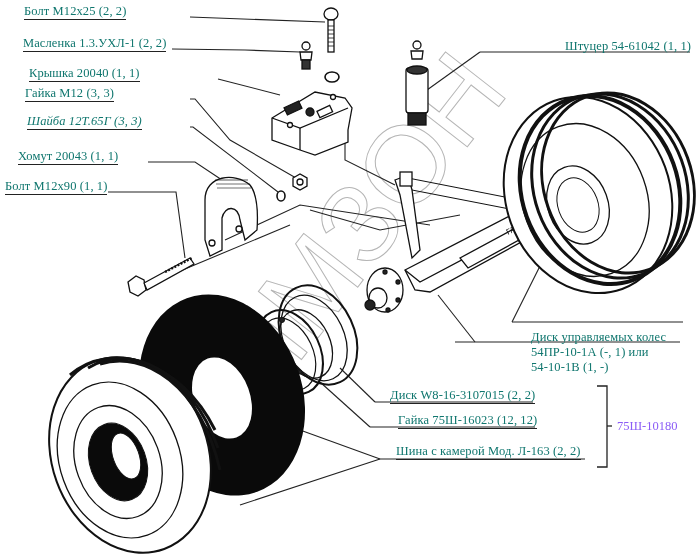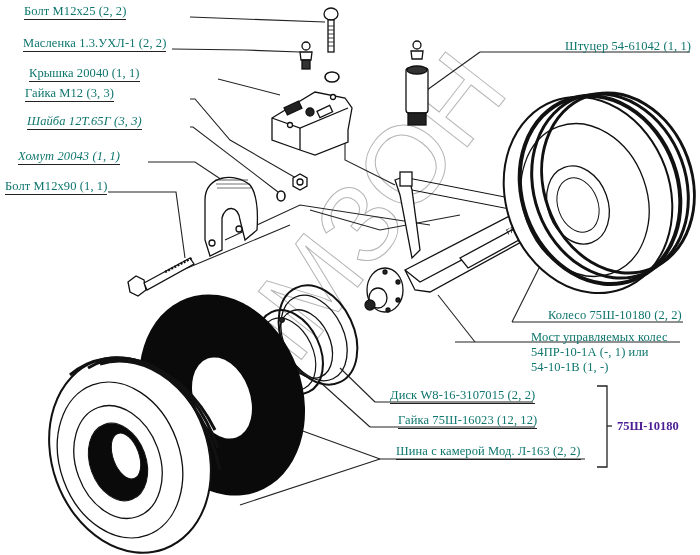--- a/index.html
+++ b/index.html
@@ -2,21 +2,21 @@
 <html><head>
 <meta charset="utf-8">
 <style>
   html, body { margin: 0; padding: 0; background: #ffffff; }
   body { width: 700px; height: 555px; position: relative; overflow: hidden;
          font-family: "Liberation Serif", serif; color: #111; }
   #stage { position: absolute; left: 0; top: 0; width: 700px; height: 555px; }
   .lbl { position: absolute; font-size: 12.5px; line-height: 14px; white-space: nowrap;
          color: #0f766e; letter-spacing: 0.1px; }
   .lbl.u { border-bottom: 1.4px solid #222; padding-bottom: 1px; }
-  .group-code { position: absolute; font-size: 12.5px; color: #4c1d95; font-weight: bold; }
+  .group-code { position: absolute; font-size: 12.5px; color: #8b5cf6; }
   svg text { font-family: "Liberation Sans", sans-serif; }
 </style>
 </head>
 <body>
 
 <div id="stage">
 <svg width="700" height="555" viewBox="0 0 700 555">
 
   <g fill="none" stroke="#a8a8a8" stroke-width="1">
     <text x="0" y="0" font-size="110" fill="none" stroke="#b5b5b5" stroke-width="1" transform="translate(215,470) rotate(-52)">СИМЗОН</text>
@@ -168,24 +168,23 @@
     <ellipse cx="126" cy="456" rx="13" ry="24" transform="rotate(-20 126 456)" fill="#fff" stroke-width="1"></ellipse>
   </g>
 </svg>
 
 
 <div class="lbl u" style="left:24px;top:4px;">Болт М12х25 (2, 2)</div>
 <div class="lbl u" style="left:23px;top:36px;">Масленка 1.3.УХЛ-1 (2, 2)</div>
 <div class="lbl u" style="left:29px;top:66px;">Крышка 20040 (1, 1)</div>
 <div class="lbl u" style="left:25px;top:86px;">Гайка М12 (3, 3)</div>
 <div class="lbl u" style="left:27px;top:114px;font-style:italic;">Шайба 12Т.65Г (3, 3)</div>
-<div class="lbl u" style="left:18px;top:149px;font-style:italic;">Хомут 20043 (1, 1)</div>
+<div class="lbl u" style="left:18px;top:149px;">Хомут 20043 (1, 1)</div>
 <div class="lbl u" style="left:5px;top:179px;">Болт М12х90 (1, 1)</div>
 <div class="lbl" style="left:565px;top:39px;">Штуцер 54-61042 (1, 1)</div>
-<div class="lbl" style="left:548px;top:308px;">Колесо 75Ш-10180 (2, 2)</div>
-<div class="lbl" style="left:531px;top:330px;">Мост управляемых колес</div>
+<div class="lbl" style="left:531px;top:330px;">Диск управляемых колес</div>
 <div class="lbl" style="left:531px;top:345px;">54ПР-10-1А (-, 1) или</div>
 <div class="lbl" style="left:531px;top:360px;">54-10-1В (1, -)</div>
 <div class="lbl u" style="left:390px;top:388px;text-align:right;">Диск W8-16-3107015 (2, 2)</div>
 <div class="lbl u" style="left:398px;top:413px;">Гайка 75Ш-16023 (12, 12)</div>
 <div class="lbl u" style="left:396px;top:444px;">Шина с камерой Мод. Л-163 (2, 2)</div>
 <div class="group-code" style="left:617px;top:419px;">75Ш-10180</div>
 </div>
 
 </body></html>

